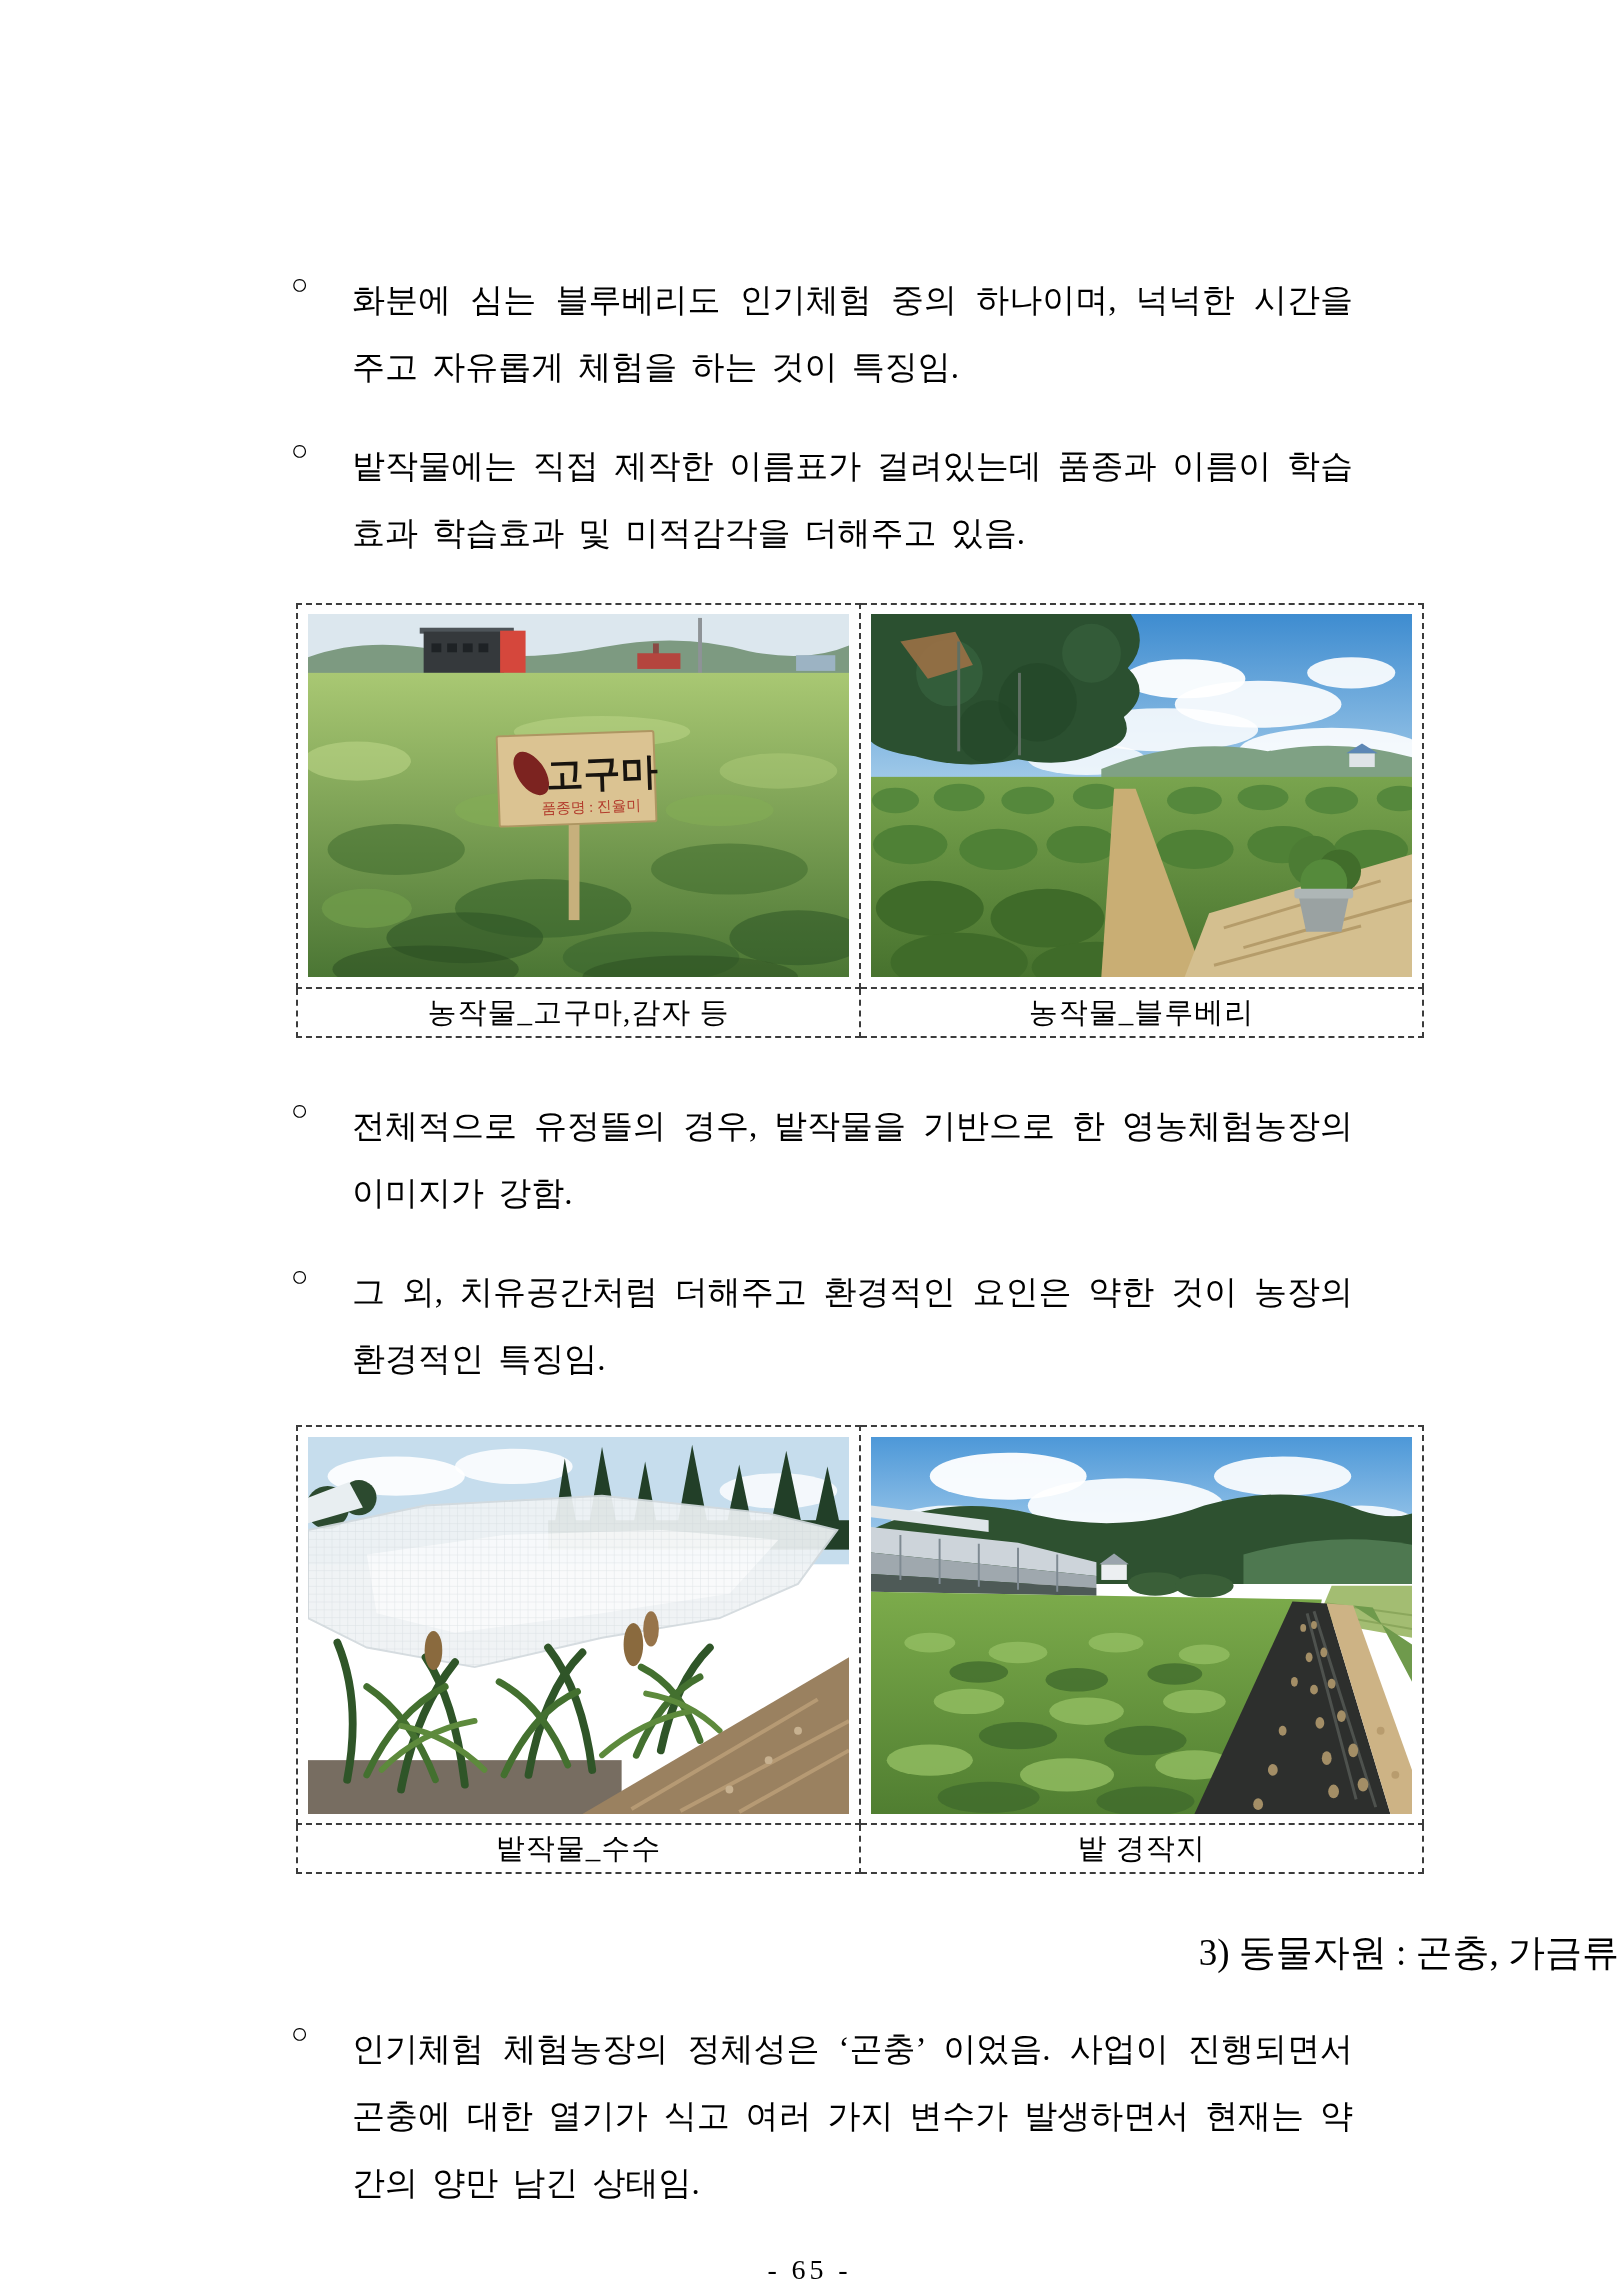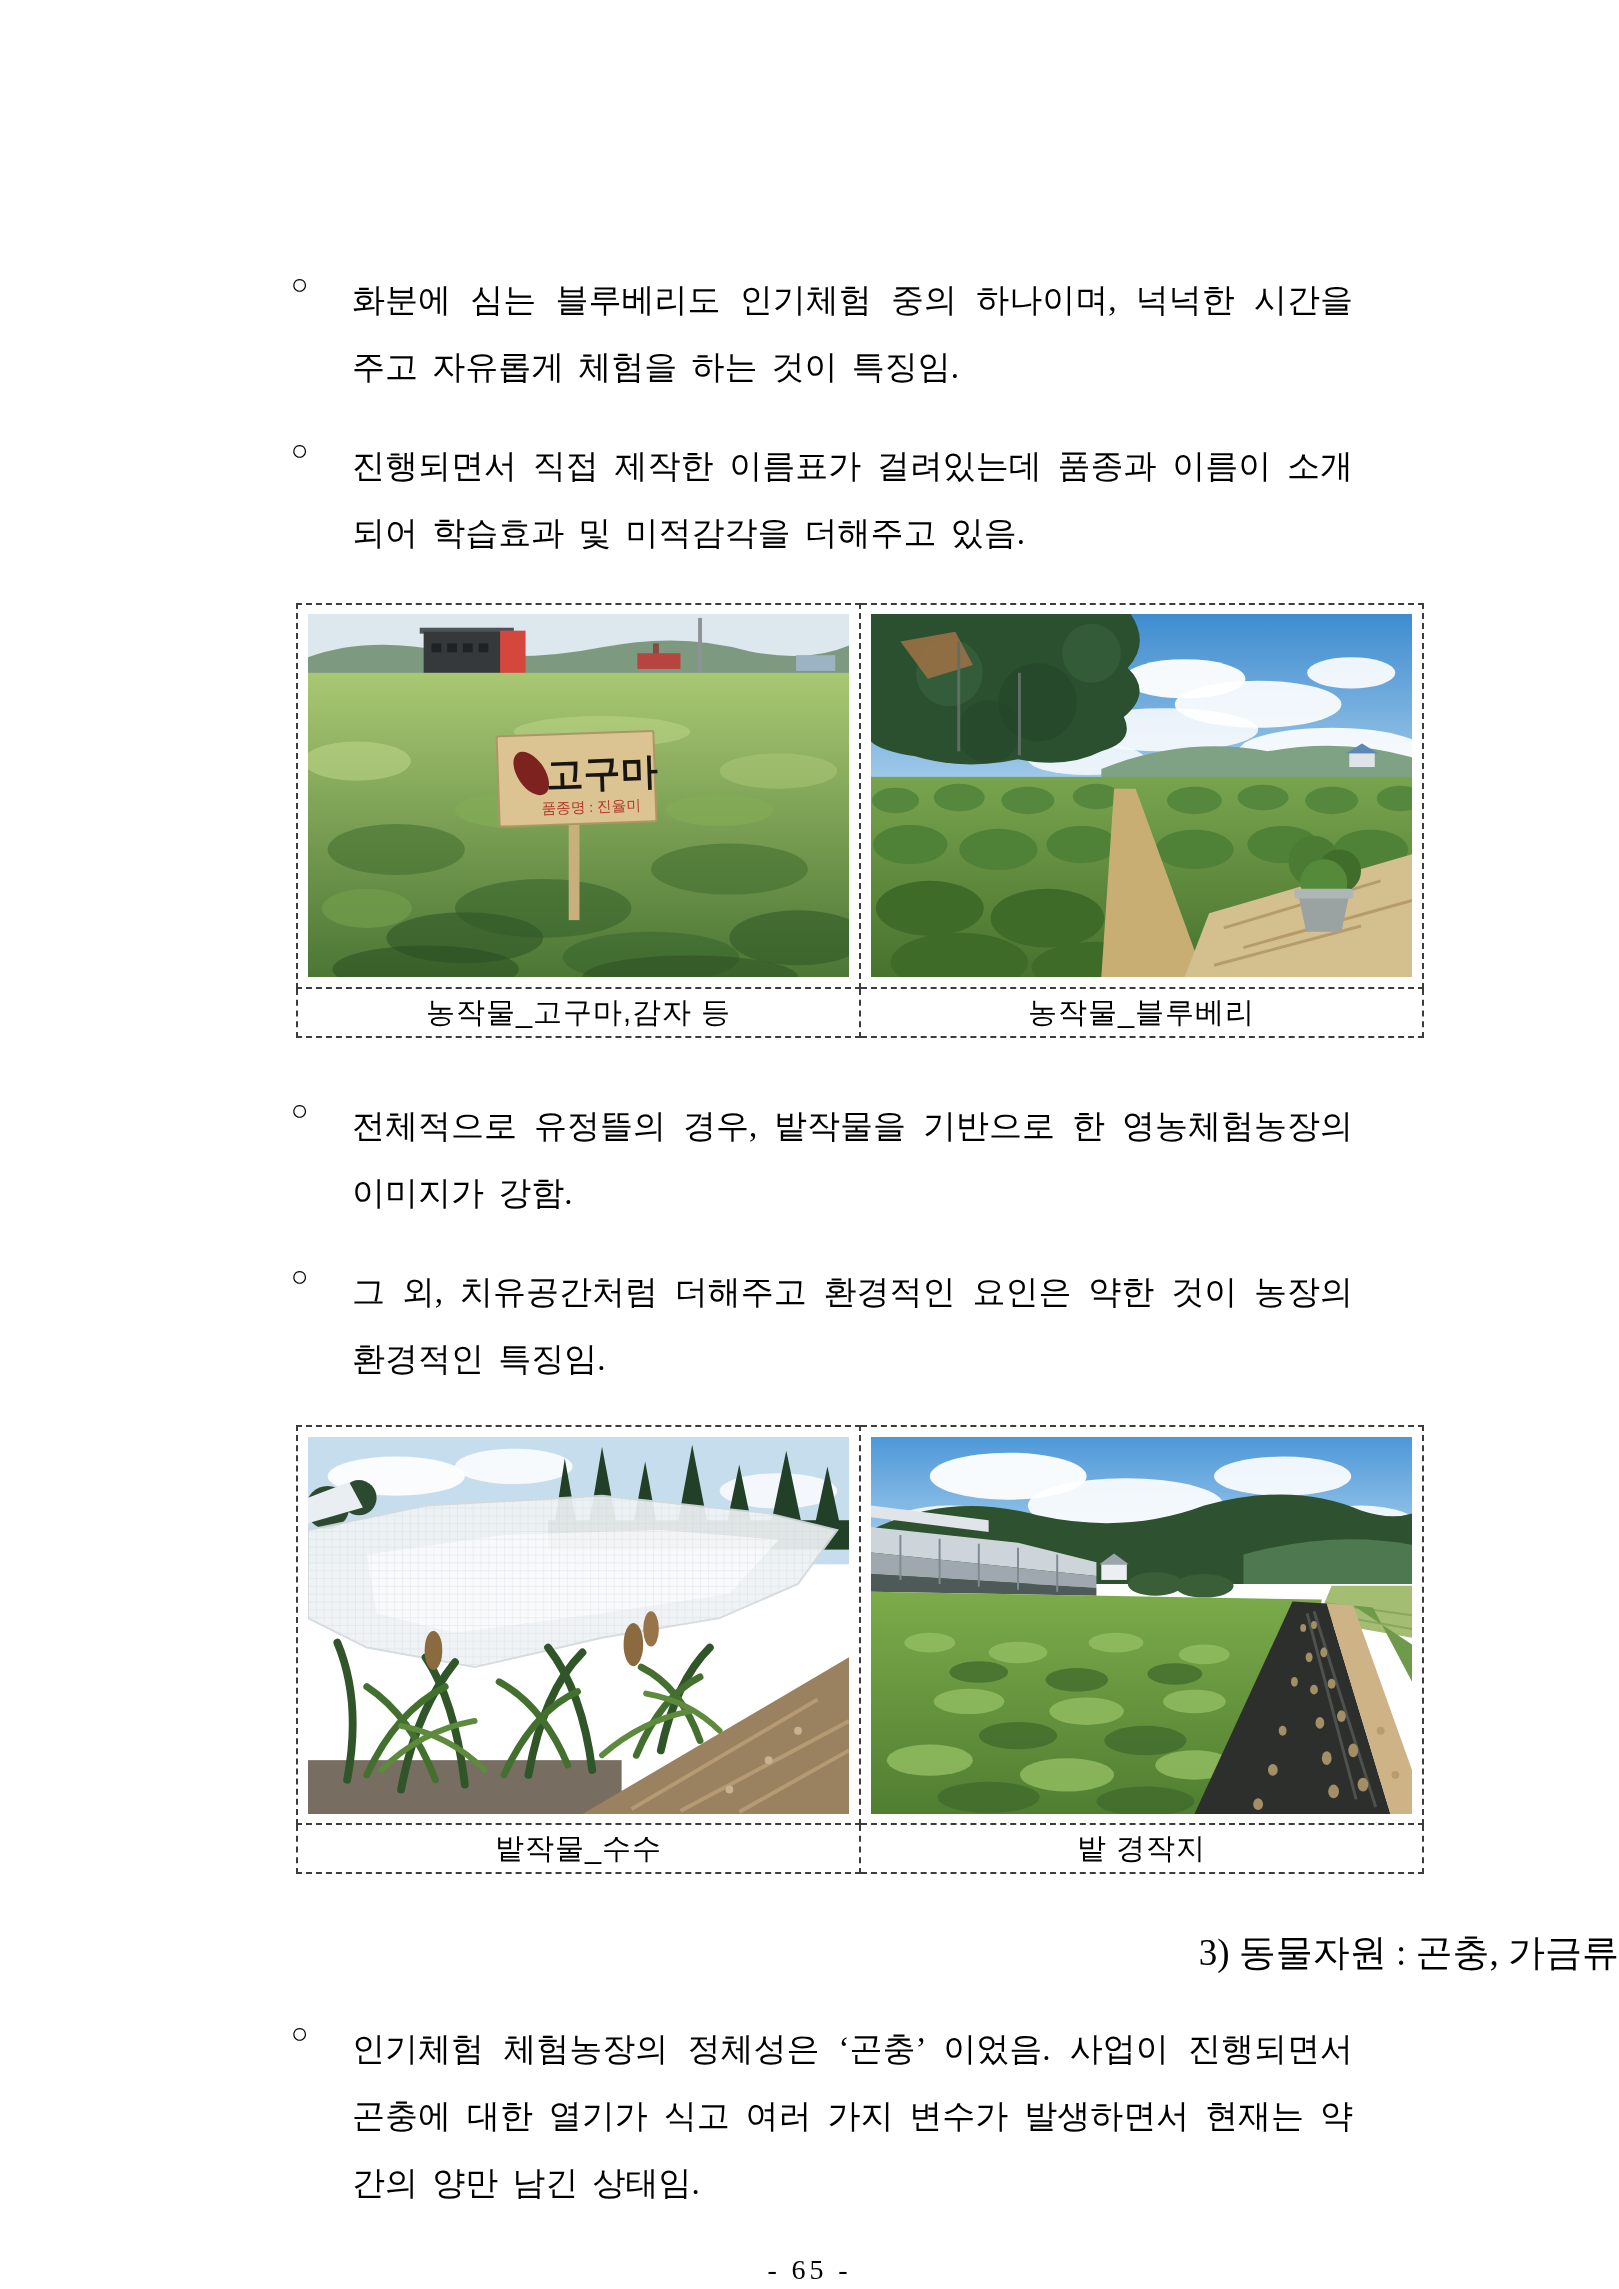--- a/index.html
+++ b/index.html
@@ -39,21 +39,21 @@
     margin-left: 296px;
     table-layout: fixed;
   }
   .figure-table td { border: 2px dashed #3c3c3c; }
   .photo-cell { padding: 9.8px; background: #ffffff; }
   .photo-cell svg { display: block; }
   .caption-cell {
     height: 49px;
     text-align: center;
     vertical-align: middle;
-    font-family: Liberation Sans, sans-serif;
+    font-family: Liberation Serif, serif;
     font-size: 29px;
     letter-spacing: 1px;
     padding: 2px;
   }
   .t1 { margin-top: 19.6px; }
   .t2 { margin-top: 15.7px; }
   .after-table { margin-top: 39px; }
 
   .heading {
     margin: 49px 0 0 196px;
@@ -76,21 +76,21 @@
 <div class="page">
   <div class="content">
 
     <div class="bullet">
       <span class="marker">○</span>
       <p class="btext">화분에 심는 블루베리도 인기체험 중의 하나이며, 넉넉한 시간을 주고 자유롭게 체험을 하는 것이 특징임.</p>
     </div>
 
     <div class="bullet">
       <span class="marker">○</span>
-      <p class="btext">진행되면서 직접 제작한 이름표가 걸려있는데 품종과 이름이 소개되어 학습효과 및 미적감각을 더해주고 있음.</p>
+      <p class="btext">밭작물에는 직접 제작한 이름표가 걸려있는데 품종과 이름이 학습효과 학습효과 및 미적감각을 더해주고 있음.</p>
     </div>
 
     <table class="figure-table t1">
       <colgroup>
           <col style="width:563px">
           <col style="width:563px">
         </colgroup>
       <tbody>
           <tr>
         <td class="photo-cell">

